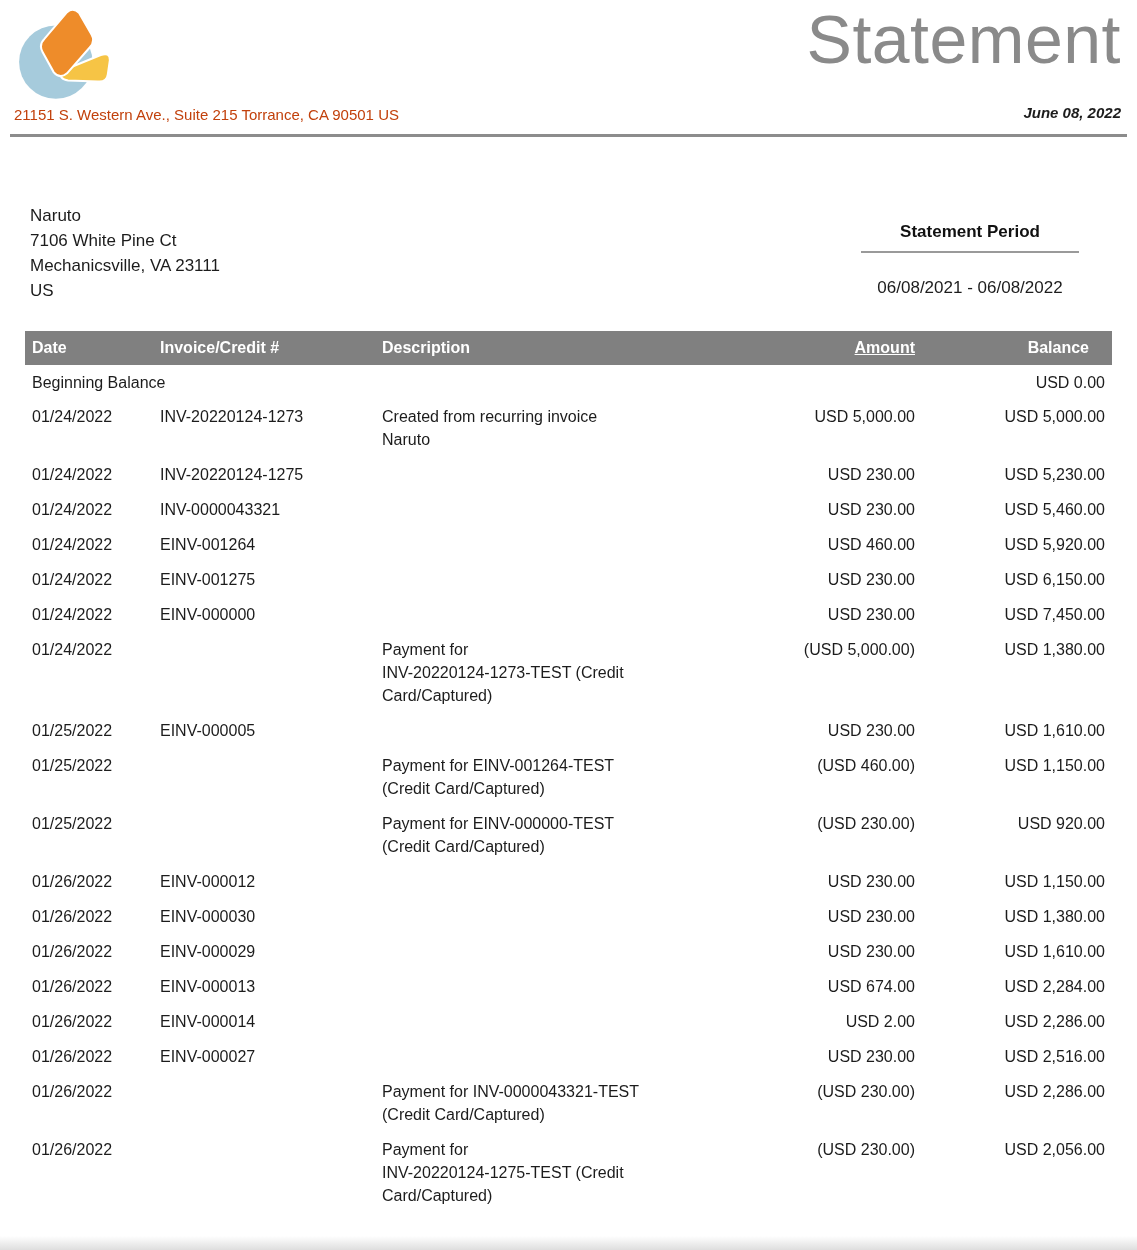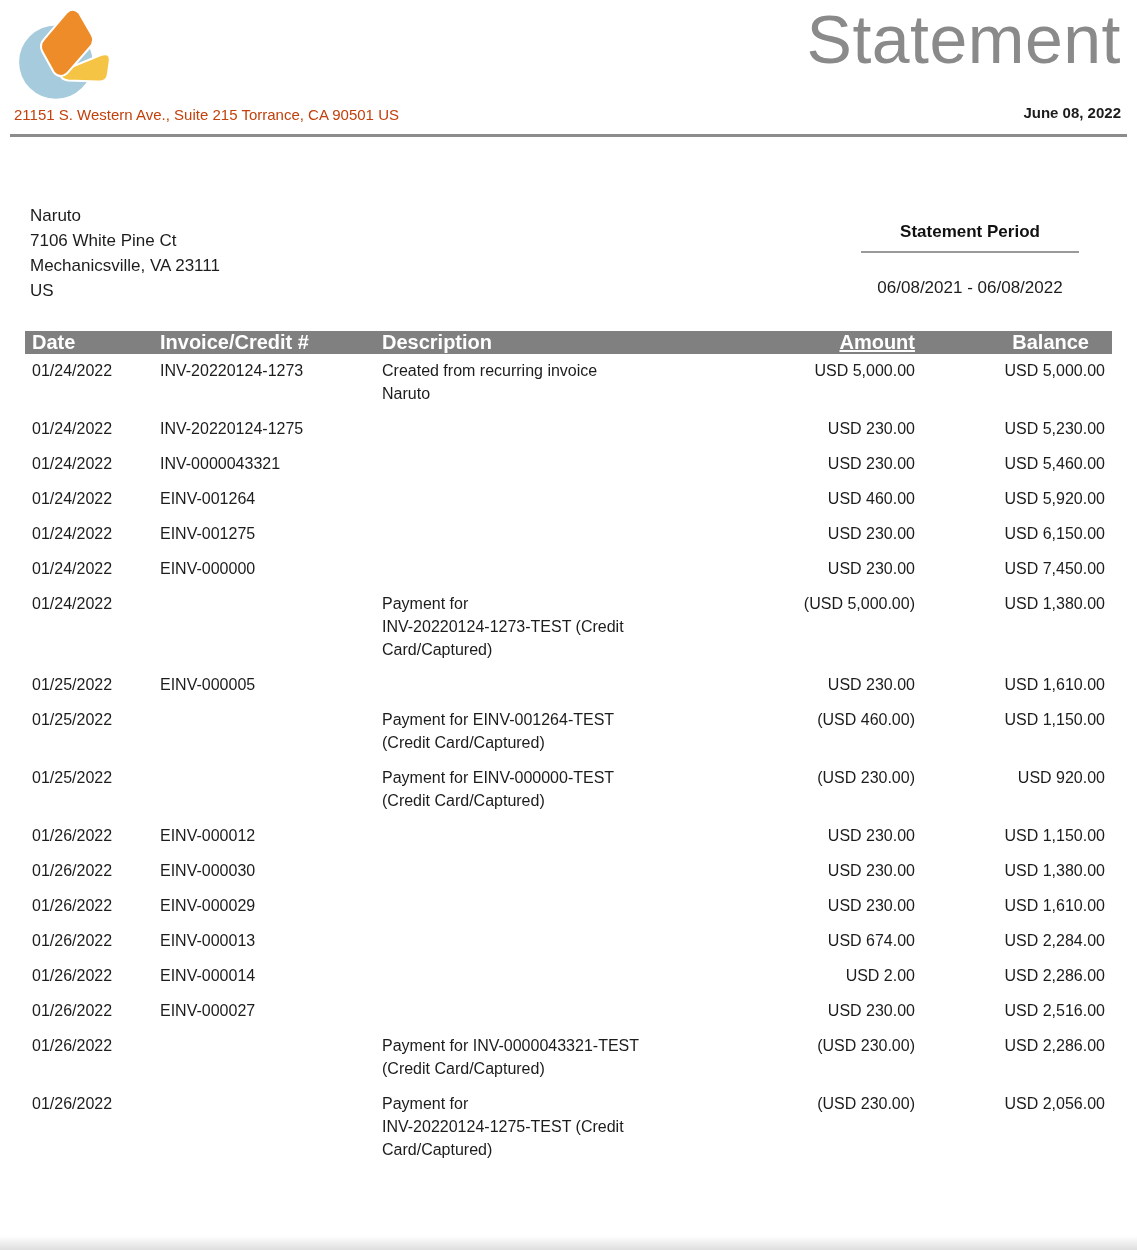--- a/index.html
+++ b/index.html
@@ -15,34 +15,34 @@
   *{margin:0;padding:0;box-sizing:border-box;}
   html,body{width:1137px;height:1250px;overflow:hidden;background:#ffffff;
     font-family:"Liberation Sans","DejaVu Sans",sans-serif;color:var(--text);}
   .page{position:relative;width:1137px;height:1250px;background:#fff;}
 
   
   .logo{position:absolute;left:14px;top:8px;width:102px;height:98px;}
   .doc-title{position:absolute;top:4px;right:16px;font-size:68px;line-height:1.05;
     color:var(--title-text);letter-spacing:0.5px;font-weight:400;}
   .company-address{position:absolute;left:14px;top:106px;font-size:15px;color:#c2410c;}
-  .statement-date{position:absolute;right:16px;top:104px;font-size:15px;font-weight:700;color:#1c1c1c;}
+  .statement-date{position:absolute;right:16px;top:104px;font-size:15px;font-weight:700;color:#1c1c1c;font-style:italic;}
   .top-rule{position:absolute;top:134px;left:10px;right:10px;height:3px;background:var(--divider);}
 
   
   .customer{position:absolute;left:30px;top:203px;font-size:17px;line-height:25px;color:#1c1c1c;}
   .period{position:absolute;left:845px;top:222px;width:250px;text-align:center;}
   .period-label{display:block;font-size:17px;font-weight:700;padding-bottom:9px;
     border-bottom:2px solid #9a9a9a;margin:0 16px;color:#111;}
   .period-range{display:block;margin-top:25px;font-size:17px;white-space:nowrap;color:#1c1c1c;}
 
   
   table.stmt{position:absolute;top:331px;left:25px;width:1087px;border-collapse:collapse;table-layout:fixed;}
   table.stmt th{background:var(--table-header-bg);color:var(--table-header-text);
-    font-size:20px;font-weight:700;height:20px;vertical-align:middle;}
+    font-size:16px;font-weight:700;height:34px;vertical-align:middle;}
   th.c-date{text-align:left;padding-left:7px;}
   th.c-inv,th.c-desc{text-align:left;}
   th.c-amt{text-align:right;text-decoration:underline;}
   th.c-bal{text-align:right;padding-right:23px;}
   table.stmt td{font-size:16px;line-height:23px;vertical-align:top;
     padding-top:5px;padding-bottom:7px;color:#1c1c1c;}
   td.c-date{padding-left:7px;}
   td.c-desc{white-space:pre-line;padding-right:20px;}
   td.c-amt{text-align:right;}
   td.c-bal{text-align:right;padding-right:7px;}
@@ -91,20 +91,25 @@
     <thead>
       <tr>
         <th class="c-date">Date</th>
         <th class="c-inv">Invoice/Credit #</th>
         <th class="c-desc">Description</th>
         <th class="c-amt">Amount</th>
         <th class="c-bal">Balance</th>
       </tr>
     </thead>
     <tbody id="stmt-body">
+      <tr class="begin-row">
+        <td class="c-date" colspan="3">Beginning Balance</td>
+        <td class="c-amt"></td>
+        <td class="c-bal">USD 0.00</td>
+      </tr>
     <tr>
       <td class="c-date">01/24/2022</td>
       <td class="c-inv">INV-20220124-1273</td>
       <td class="c-desc">Created from recurring invoice
 Naruto</td>
       <td class="c-amt">USD 5,000.00</td>
       <td class="c-bal">USD 5,000.00</td>
     </tr>
         <tr>
       <td class="c-date">01/24/2022</td>

